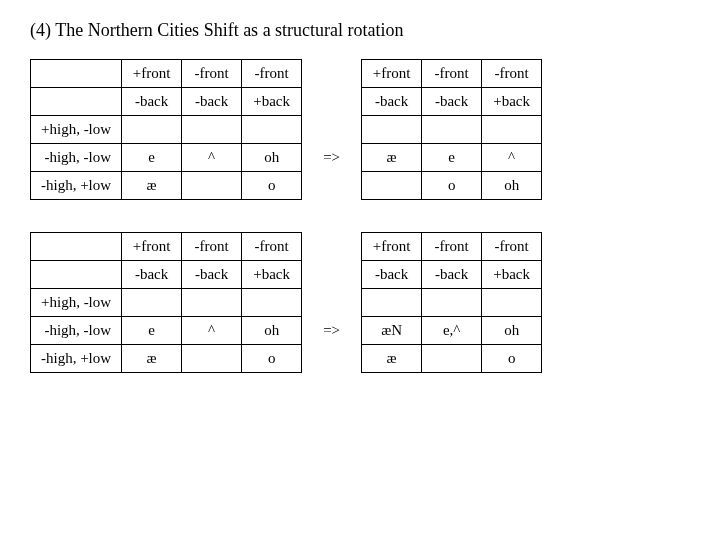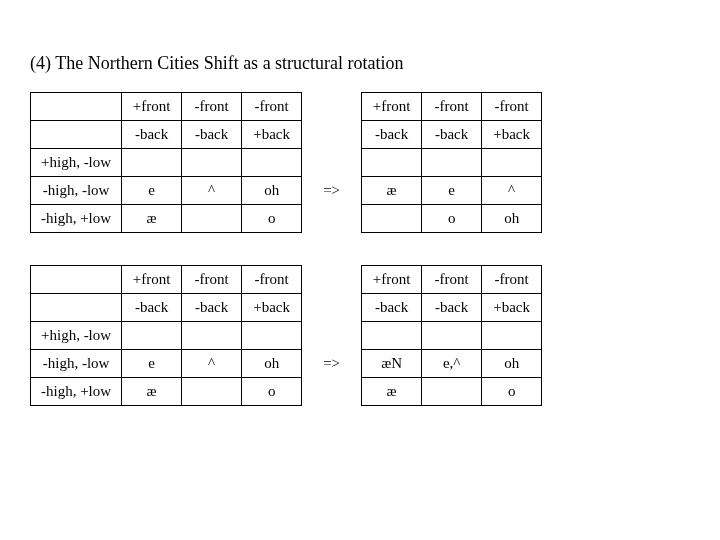--- a/index.html
+++ b/index.html
@@ -9,38 +9,37 @@
       background: #ffffff;
       font-family: 'Times New Roman', Times, serif;
       font-size: 15px;
       color: #000;
       padding: 20px 30px;
     }
     h1 {
       font-size: 18px;
       font-weight: normal;
       margin-bottom: 18px;
-      margin-top: 33px;
     }
     .table-wrapper {
       margin-bottom: 32px;
     }
     table {
       border-collapse: collapse;
       width: auto;
     }
     td, th {
       border: 1px solid #000;
       padding: 4px 10px;
       text-align: center;
       min-width: 60px;
       height: 28px;
     }
     td.label-cell {
-      text-align: center;
+      text-align: right;
       min-width: 90px;
     }
     td.arrow-cell {
       border: none;
       background: transparent;
       font-size: 15px;
       min-width: 30px;
     }
     td.empty-cell {
       border: 1px solid #000;

